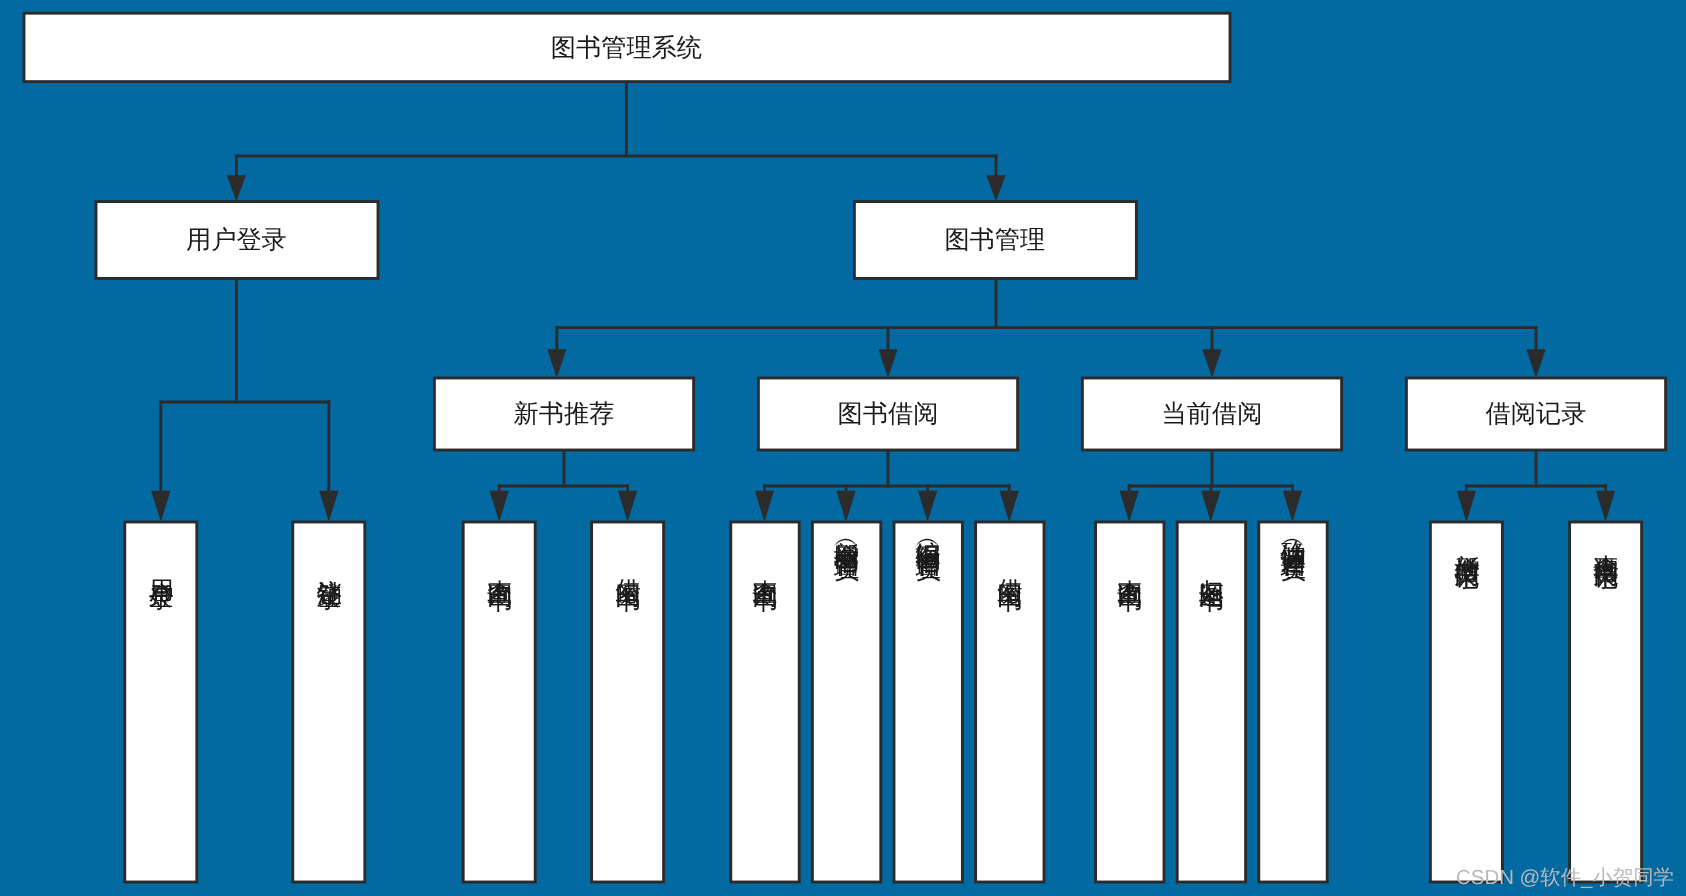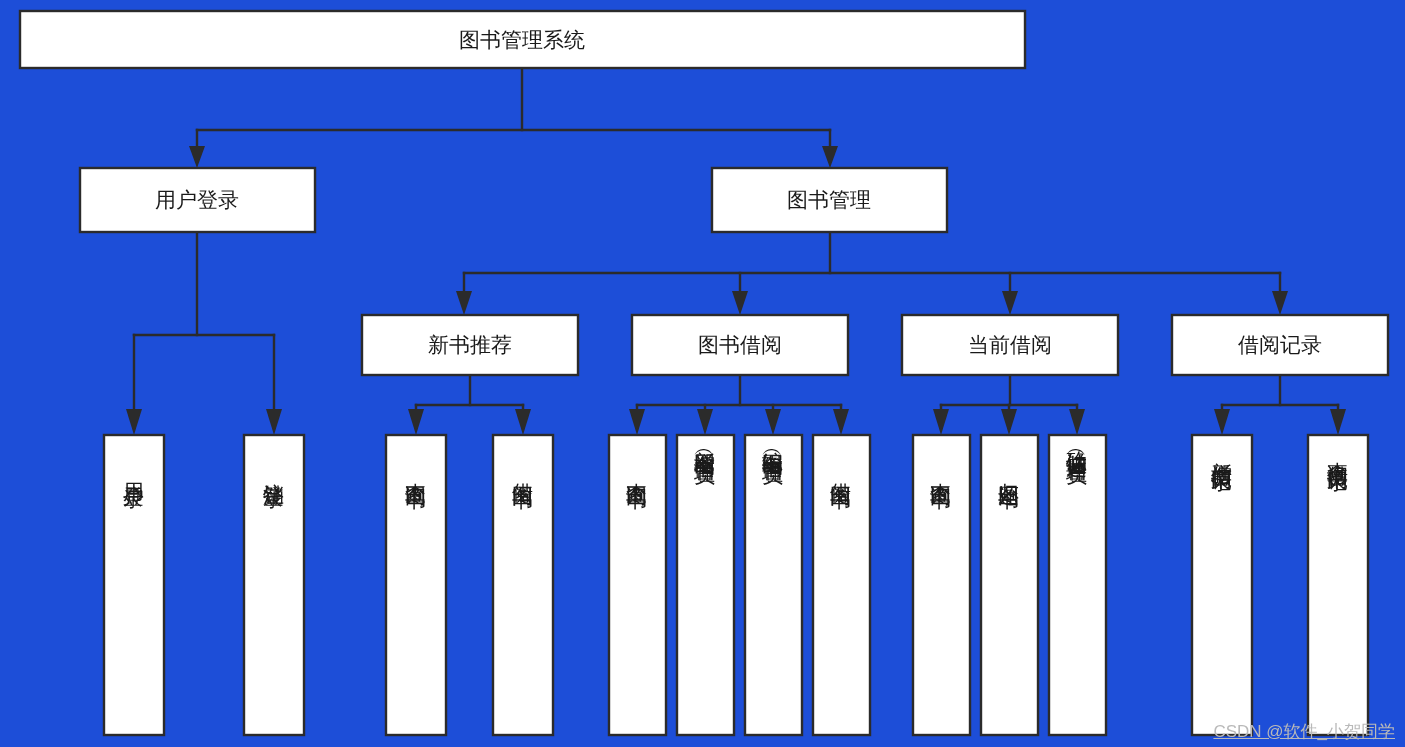--- a/index.html
+++ b/index.html
@@ -10,21 +10,21 @@
   body {
     width: 1405px;
     height: 747px;
     font-family: "Liberation Sans", "DejaVu Sans", sans-serif;
     overflow: hidden;
   }
   #diagram-root {
     position: relative;
     width: 1405px;
     height: 747px;
-    background: #1d4ed8;
+    background: #0369a1;
   }
   svg.flow {
     position: absolute;
     left: 0;
     top: 0;
     width: 1405px;
     height: 747px;
   }
   .node-box {
     fill: #ffffff;
@@ -59,21 +59,20 @@
   }
   .watermark {
     position: absolute;
     right: 10px;
     bottom: 4px;
     font-family: "Liberation Sans", "DejaVu Sans", sans-serif;
     font-size: 17px;
     color: #b9b9b9;
     white-space: nowrap;
     pointer-events: none;
-    text-decoration: underline;
   }
 </style>
 </head>
 <body>
 
 <div id="diagram-root">
 
   <svg class="flow" viewBox="0 0 1405 747" xmlns="http://www.w3.org/2000/svg">
 
     <g>

